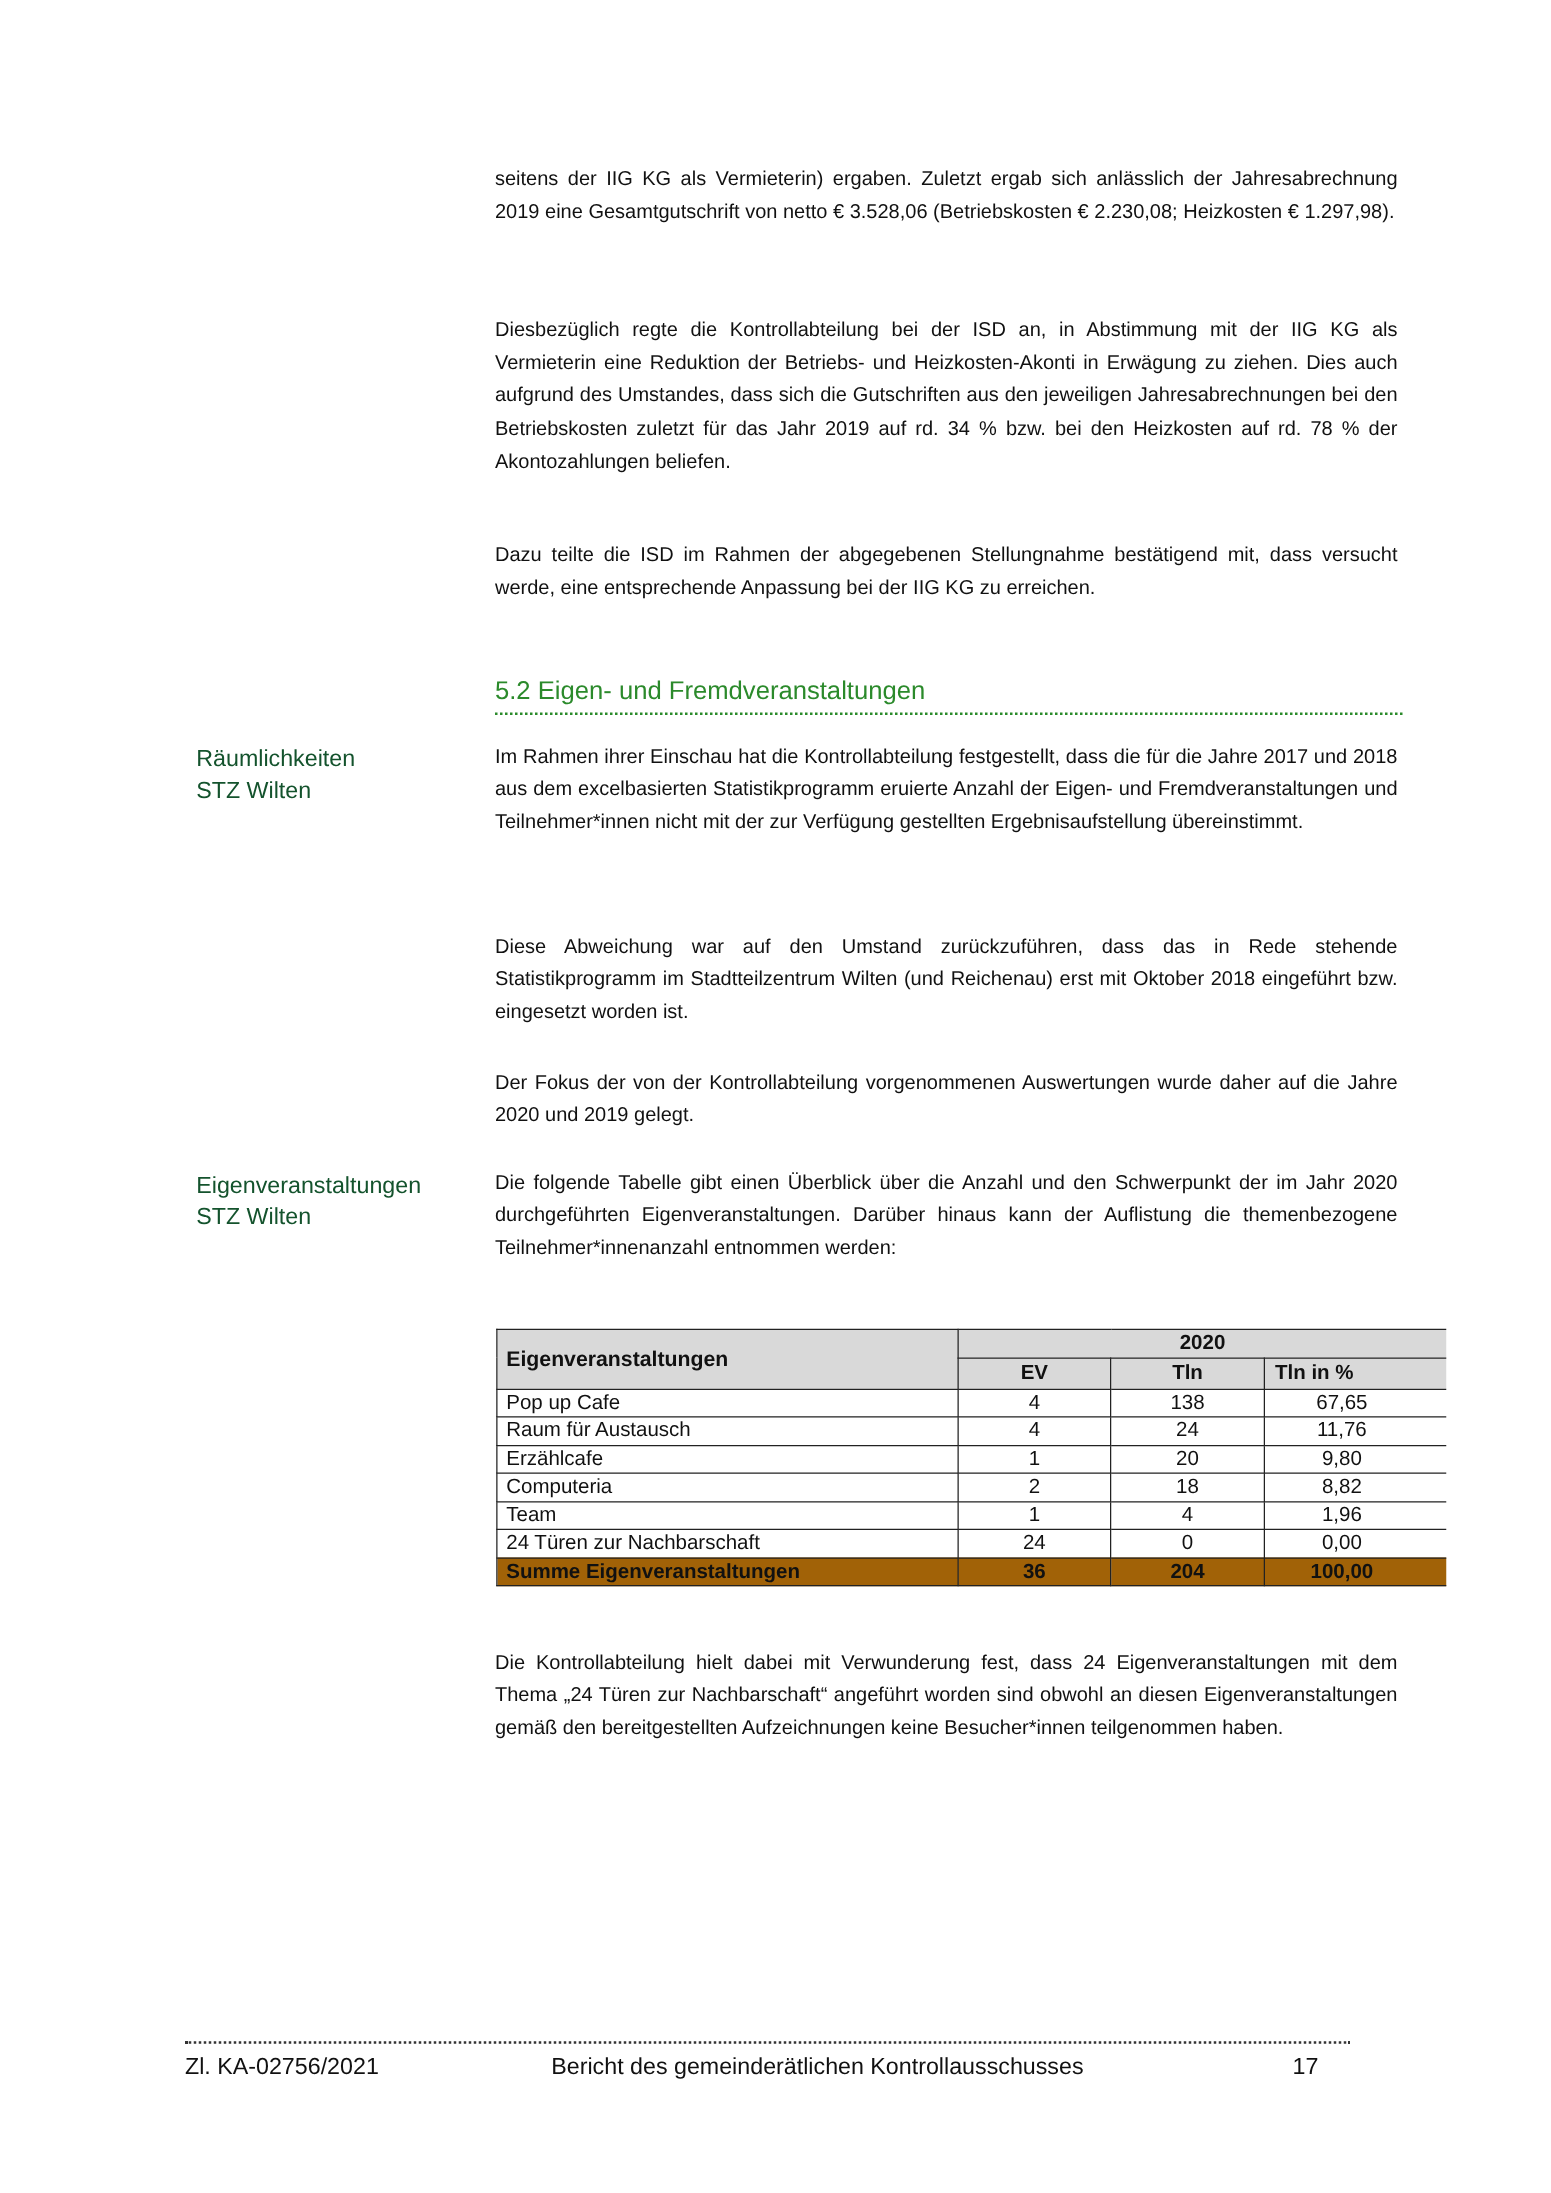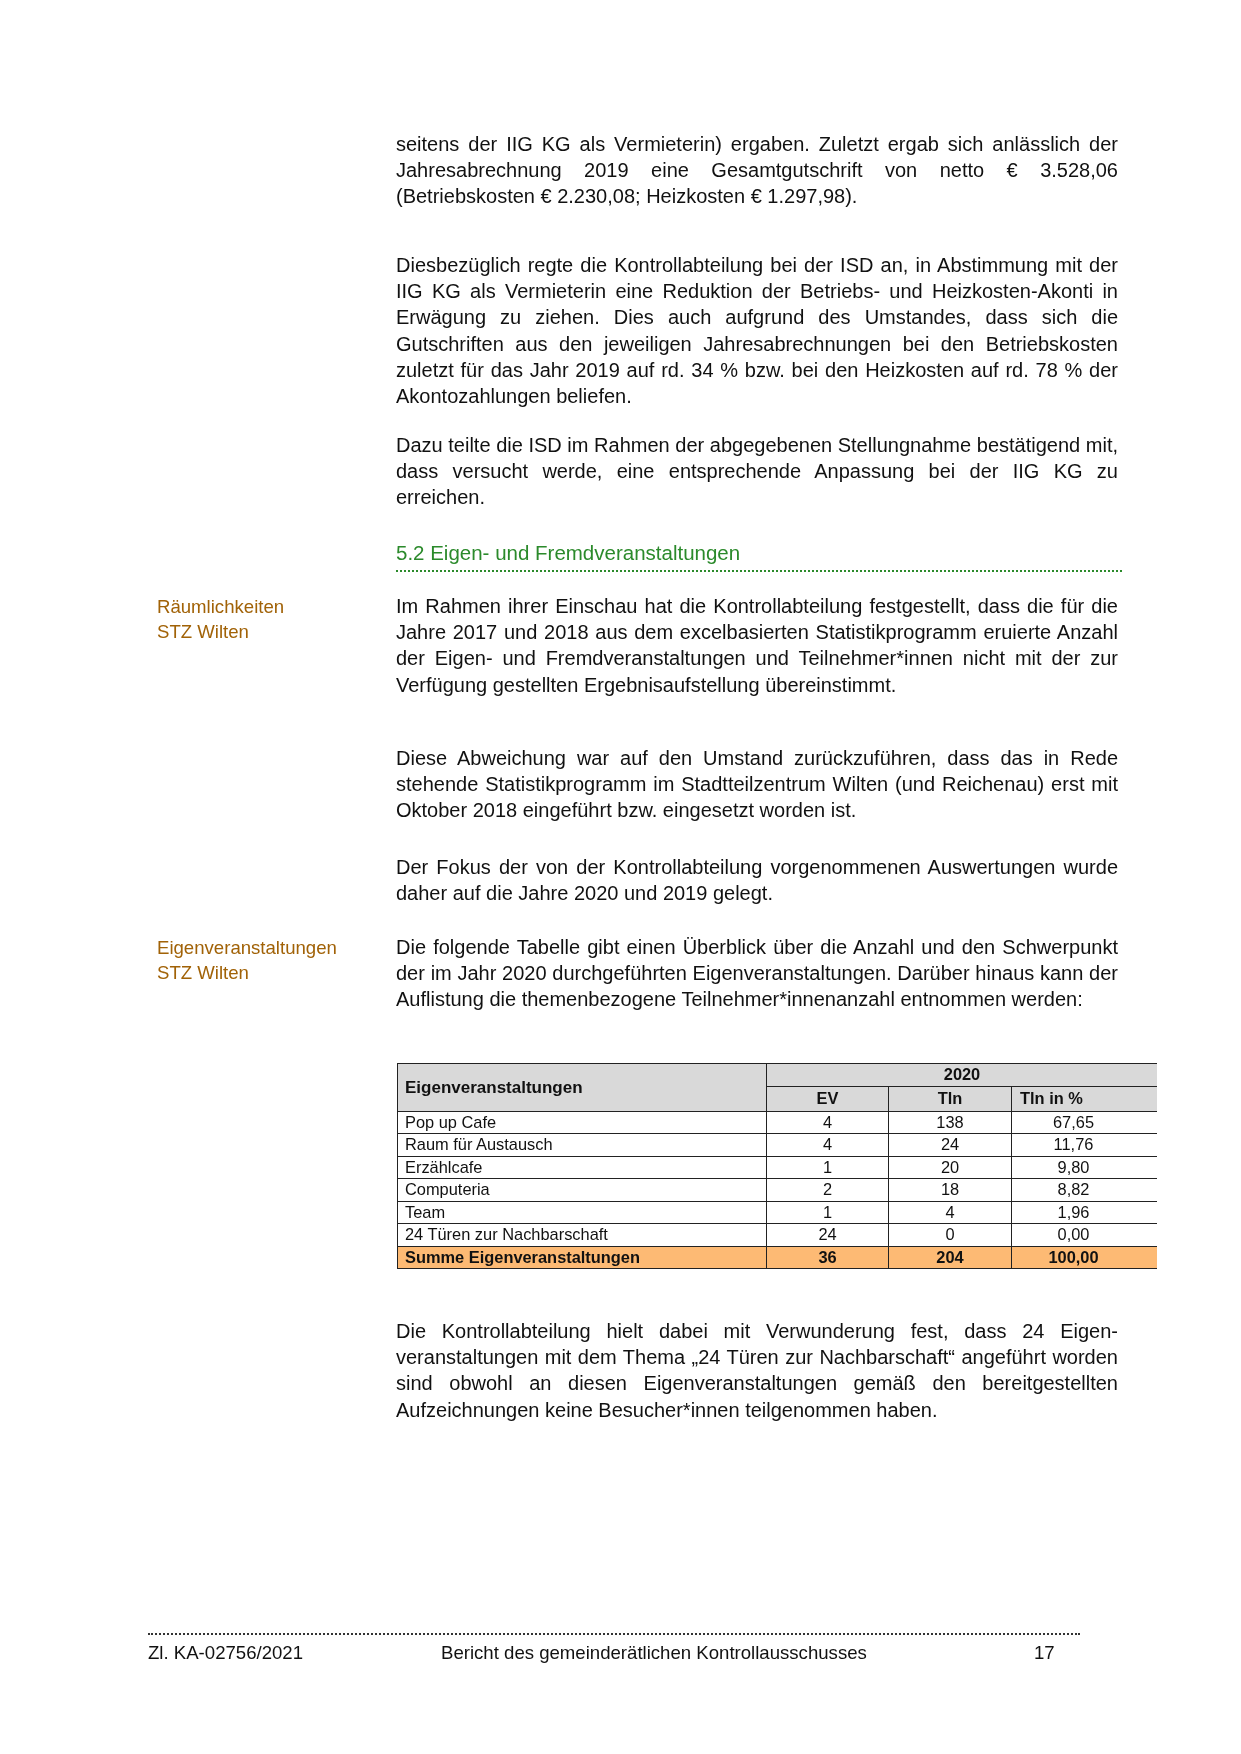--- a/index.html
+++ b/index.html
@@ -1,38 +1,38 @@
 <!DOCTYPE html>
 <html><head>
 <meta charset="utf-8">
 <style>
   html, body { margin:0; padding:0; background:#ffffff; }
   body { width:1241px; height:1754px; position:relative; overflow:hidden;
          font-family:"Liberation Sans", sans-serif; color:#111; }
-  .para { position:absolute; left:396px; width:722px; font-size:20px; line-height:26.2px;
+  .para { position:absolute; left:396px; width:722px; font-size:16px; line-height:26.2px;
           text-align:justify; margin:0; }
   .side { position:absolute; left:157px; width:200px; font-size:18.6px; line-height:24.5px;
-          color:#a16207; }
+          color:#14532d; }
   .side div { white-space:nowrap; }
   .heading { position:absolute; left:396px; width:722px; top:540px; text-align:left;
              font-size:20.5px; color:#2b8a2b; line-height:26px; }
   .heading-rule { position:absolute; left:396px; width:726px; top:570px; height:0;
                   border-top:2px dotted #2b8a2b; }
   table.ev { position:absolute; left:397px; top:1063px; border-collapse:collapse;
              font-size:16.4px; }
   table.ev td, table.ev th { border:1px solid #222; padding:0 8px; height:21.5px; line-height:21px; }
   table.ev th { background:#d9d9d9; font-weight:bold; }
   table.ev .h1 { height:22px; }
   table.ev .h2 { height:25px; }
   table.ev .name { text-align:left; width:353px; padding-left:7px; }
   table.ev .c-ev { width:105px; text-align:center; }
   table.ev .c-tln { width:106px; text-align:center; }
   table.ev .c-pct { width:107px; text-align:center; padding-right:30px; }
   table.ev th.name { vertical-align:middle; font-size:17px; }
-  table.ev tr.total td { background:#fdba74; font-weight:bold; }
+  table.ev tr.total td { background:#a16207; font-weight:bold; }
   table.ev .right-open { border-right:none; }
   .footer-rule { position:absolute; left:148px; width:932px; top:1633px; height:0;
                  border-top:2px dotted #333; }
   .footer { position:absolute; top:1642px; font-size:18.6px; line-height:22px; color:#111; }
 </style>
 </head>
 <body>
 
 <p class="para" style="top:131px;">seitens der IIG KG als Vermieterin) ergaben. Zuletzt ergab sich anläss­lich der Jahresabrechnung 2019 eine Gesamtgutschrift von netto € 3.528,06 (Betriebskosten € 2.230,08; Heizkosten € 1.297,98).</p>
 <p class="para" style="top:252px;">Diesbezüglich regte die Kontrollabteilung bei der ISD an, in Abstimmung mit der IIG KG als Vermieterin eine Reduktion der Betriebs- und Heiz­kosten-Akonti in Erwägung zu ziehen. Dies auch aufgrund des Umstan­des, dass sich die Gutschriften aus den jeweiligen Jahresabrechnungen bei den Betriebskosten zuletzt für das Jahr 2019 auf rd. 34 % bzw. bei den Heizkosten auf rd. 78 % der Akontozahlungen beliefen.</p>

